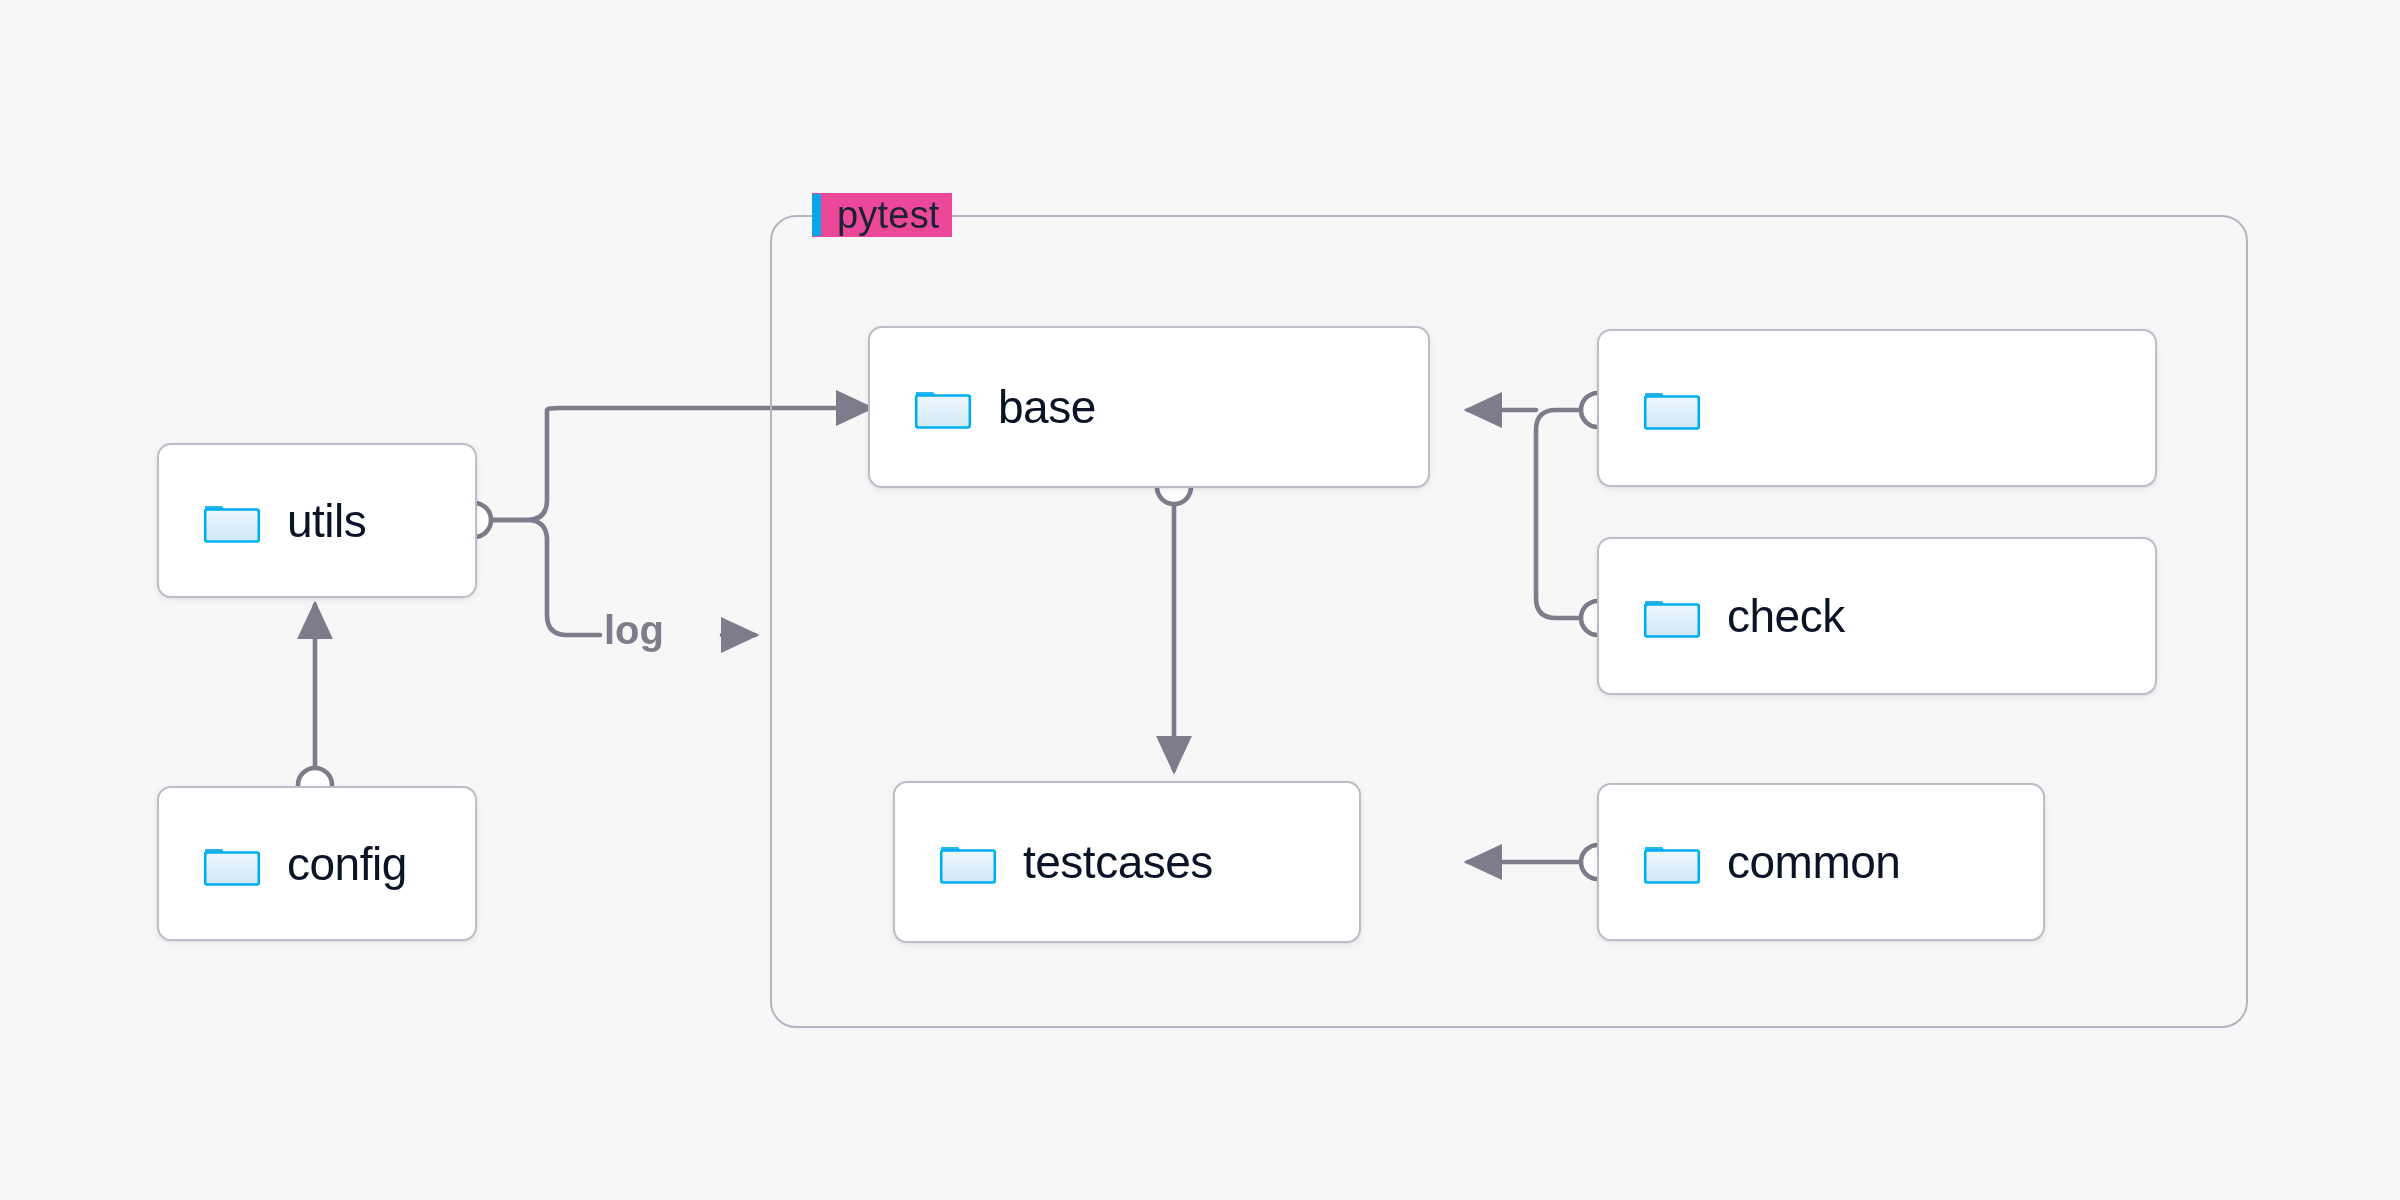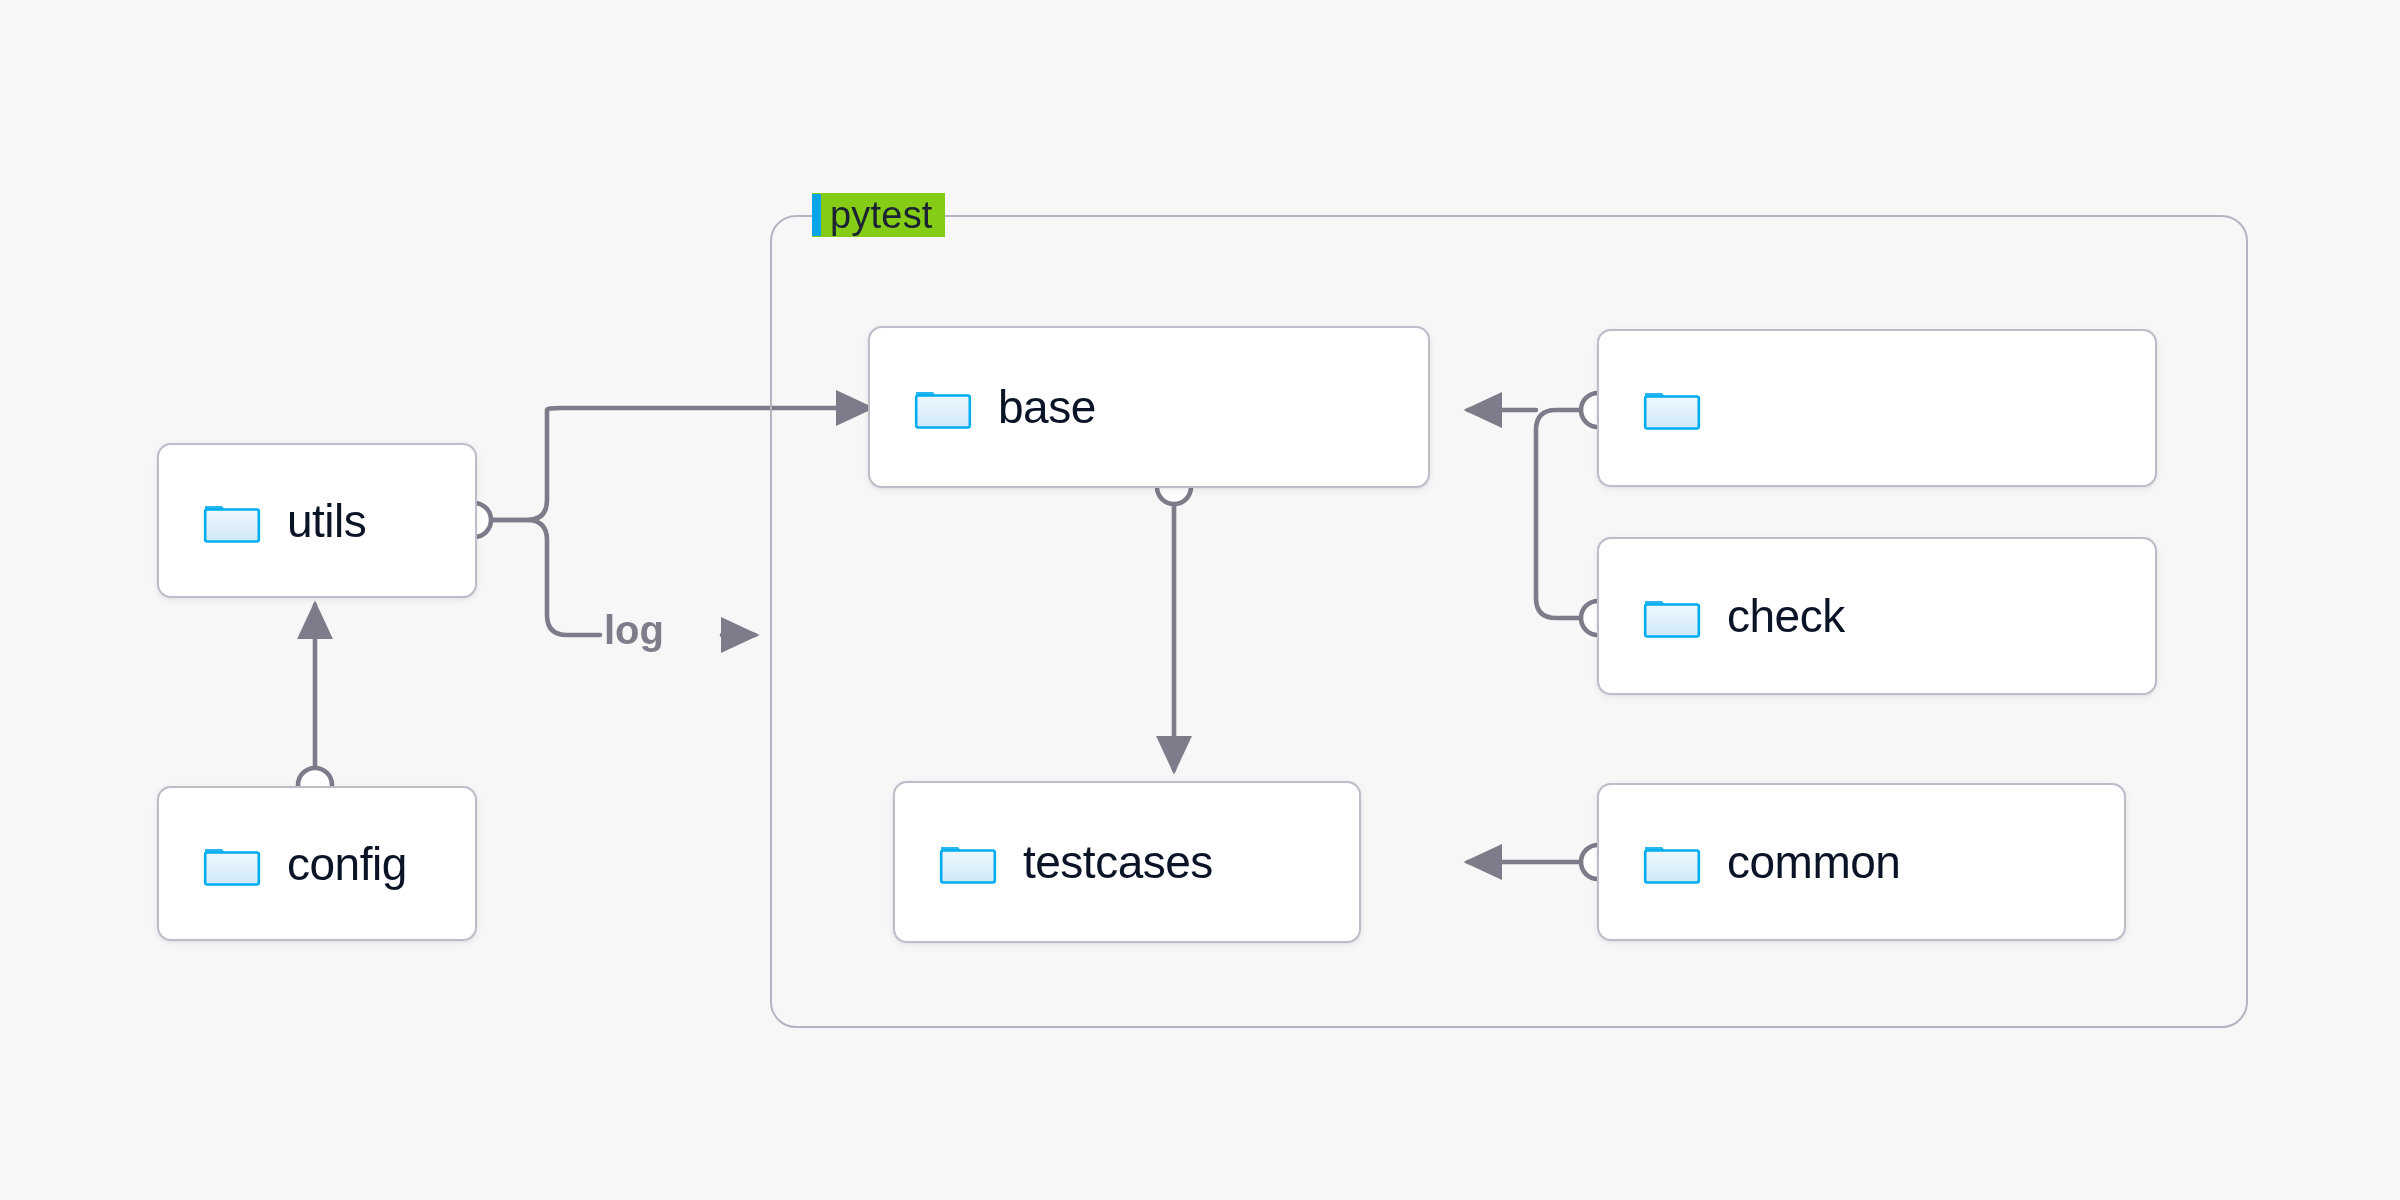--- a/index.html
+++ b/index.html
@@ -16,22 +16,22 @@
 
   
   .group-box {
     position:absolute;
     border:2.5px solid #b5b4c2;
     border-radius:26px;
     background:transparent;
   }
   .group-label {
     position:absolute;
-    display:flex; align-items:center; gap:9px;
-    background:#84cc16;
+    display:flex; align-items:center; gap:16px;
+    background:#ec4899;
     padding:0 12px 0 0;
     height:44px;
   }
   .group-bar {
     width:9px; height:42px; background:#0BA5EC; border-radius:1px;
     display:block;
   }
   .group-title {
     font-size:38px; color:#1b2233; letter-spacing:.2px;
     font-family:"Liberation Sans", sans-serif;
@@ -159,21 +159,21 @@
   </div>
 
   <div class="node" style="left:1597px; top:537px; width:560px; height:158px;">
     <svg class="folder" viewBox="0 0 58 48">
       <path d="M2 9 h17 l4 5 h33 v2 H2 Z" fill="#29b6f0"></path>
       <rect x="2.2" y="12.5" width="53.6" height="32" rx="2" fill="url(#folderFill)" stroke="#00AEEF" stroke-width="2.6"></rect>
     </svg>
     <span class="node-label">check</span>
   </div>
 
-  <div class="node" style="left:1597px; top:783px; width:529px; height:158px;">
+  <div class="node" style="left:1597px; top:783px; width:448px; height:158px;">
     <svg class="folder" viewBox="0 0 58 48">
       <path d="M2 9 h17 l4 5 h33 v2 H2 Z" fill="#29b6f0"></path>
       <rect x="2.2" y="12.5" width="53.6" height="32" rx="2" fill="url(#folderFill)" stroke="#00AEEF" stroke-width="2.6"></rect>
     </svg>
     <span class="node-label">common</span>
   </div>
 
   <div class="edge-label" style="left:604px; top:608px;font-weight:bold;">log</div>
 
 </div>

